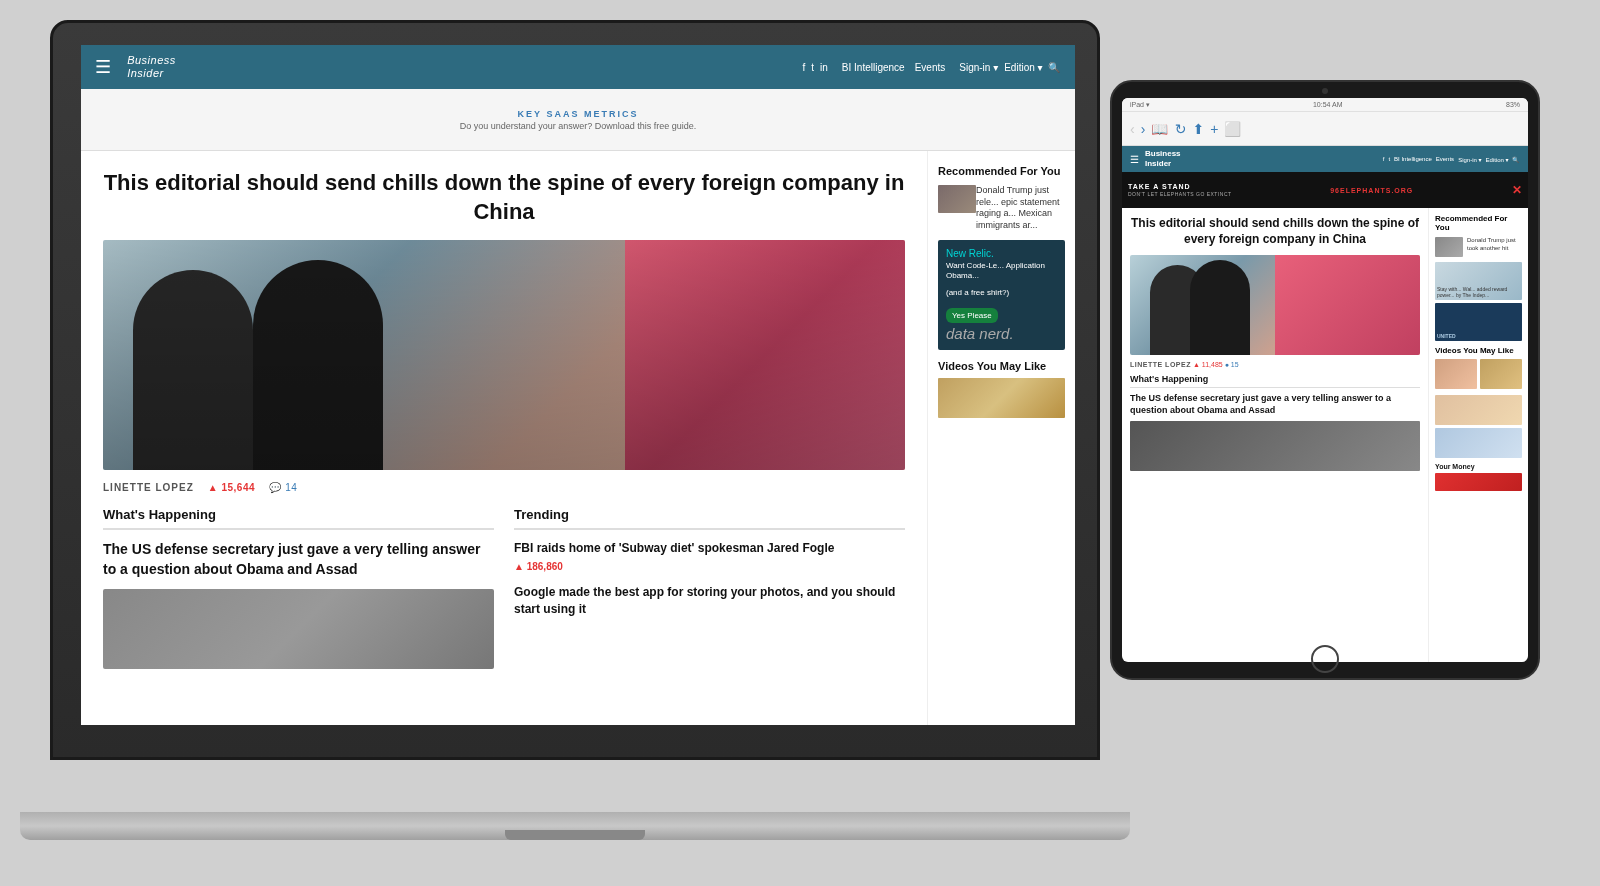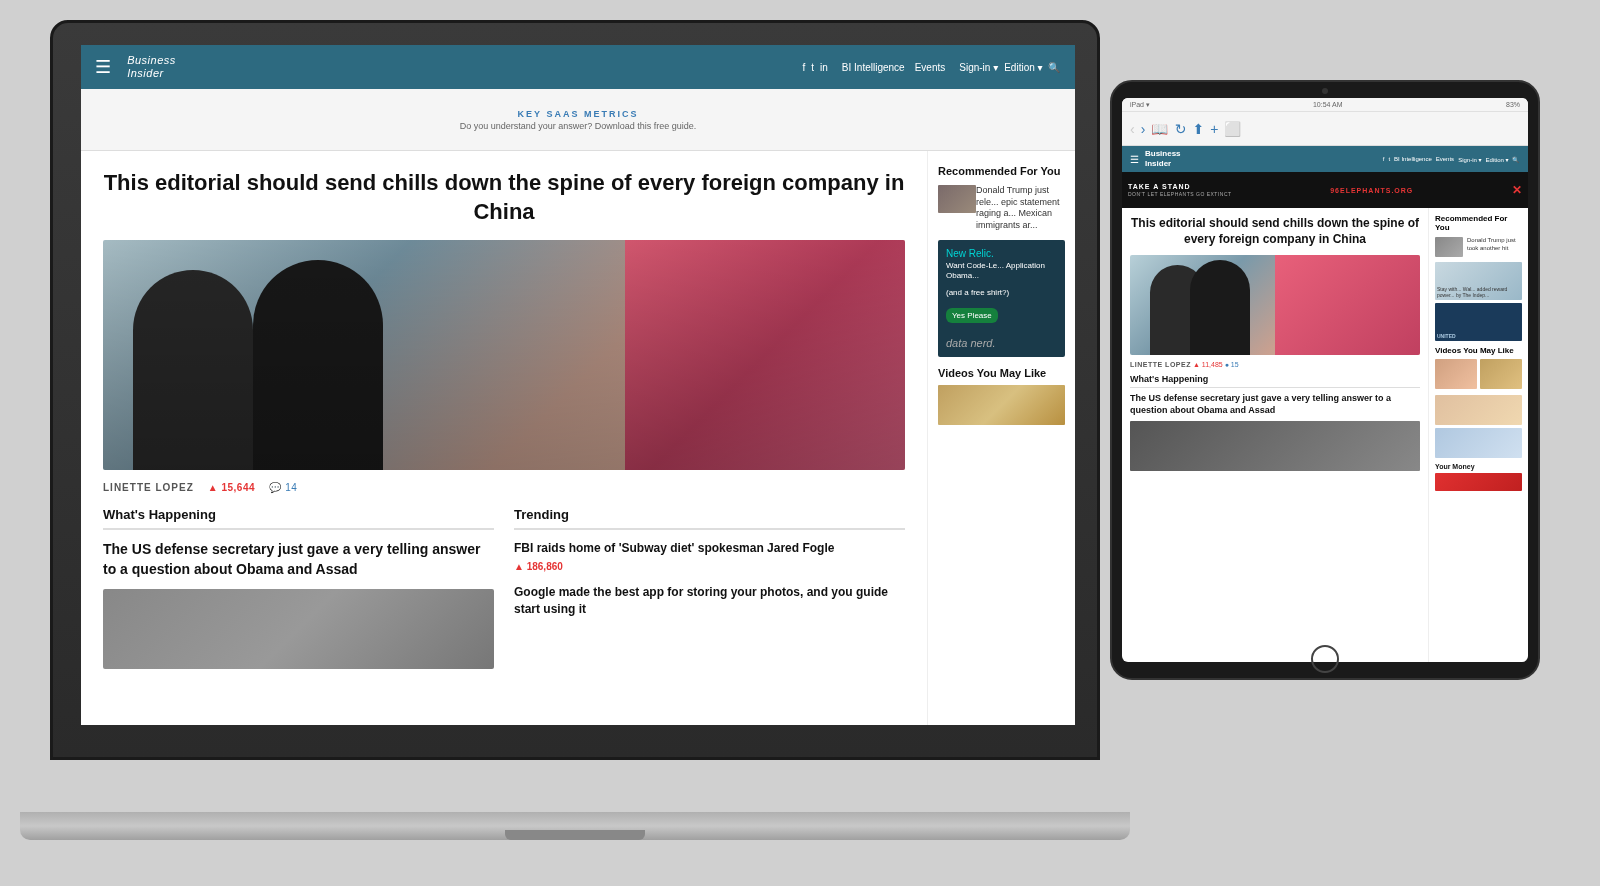--- a/index.html
+++ b/index.html
@@ -698,39 +698,39 @@
                 <div class="whats-happening-story">The US defense secretary just gave a very telling answer to a question about Obama and Assad</div>
                 <div class="story-image-placeholder" style="background: linear-gradient(135deg, #888 0%, #999 50%, #777 100%);"></div>
               </div>
               <div class="section-col">
                 <div class="section-title">Trending</div>
                 <div class="trending-item">
                   <div class="trending-title">FBI raids home of 'Subway diet' spokesman Jared Fogle</div>
                   <div class="trending-count">▲ 186,860</div>
                 </div>
                 <div class="trending-item">
-                  <div class="trending-title">Google made the best app for storing your photos, and you guide start using it</div>
+                  <div class="trending-title">Google made the best app for storing your photos, and you should start using it</div>
                 </div>
               </div>
             </div>
           </div>
 
           <div class="sidebar">
             <div class="sidebar-title">Recommended For You</div>
             <div class="sidebar-item">
               <div class="sidebar-thumb" style="background: linear-gradient(135deg, #7a6a6a 0%, #9a8a7a 100%);"></div>
               <div class="sidebar-text">Donald Trump just rele... epic statement raging a... Mexican immigrants ar...</div>
             </div>
 
             <div class="ad-sidebar">
               <div class="ad-sidebar-title">New Relic.</div>
               <div class="ad-sidebar-body">Want Code-Le... Application Obama...</div>
               <div class="ad-sidebar-body">(and a free shirt?)</div>
               <div class="ad-sidebar-btn">Yes Please</div>
-              <div style="margin-top:14px; font-size:11px; color:#aaa; font-style:italic;">data nerd.</div>
+              <div style="margin-top:2px; font-size:15px; color:#aaa; font-style:italic;">data nerd.</div>
             </div>
 
             <div class="videos-title">Videos You May Like</div>
             <div class="video-thumb"></div>
           </div>
         </div>
       </div>
     </div>
 
     <div class="laptop-base">

